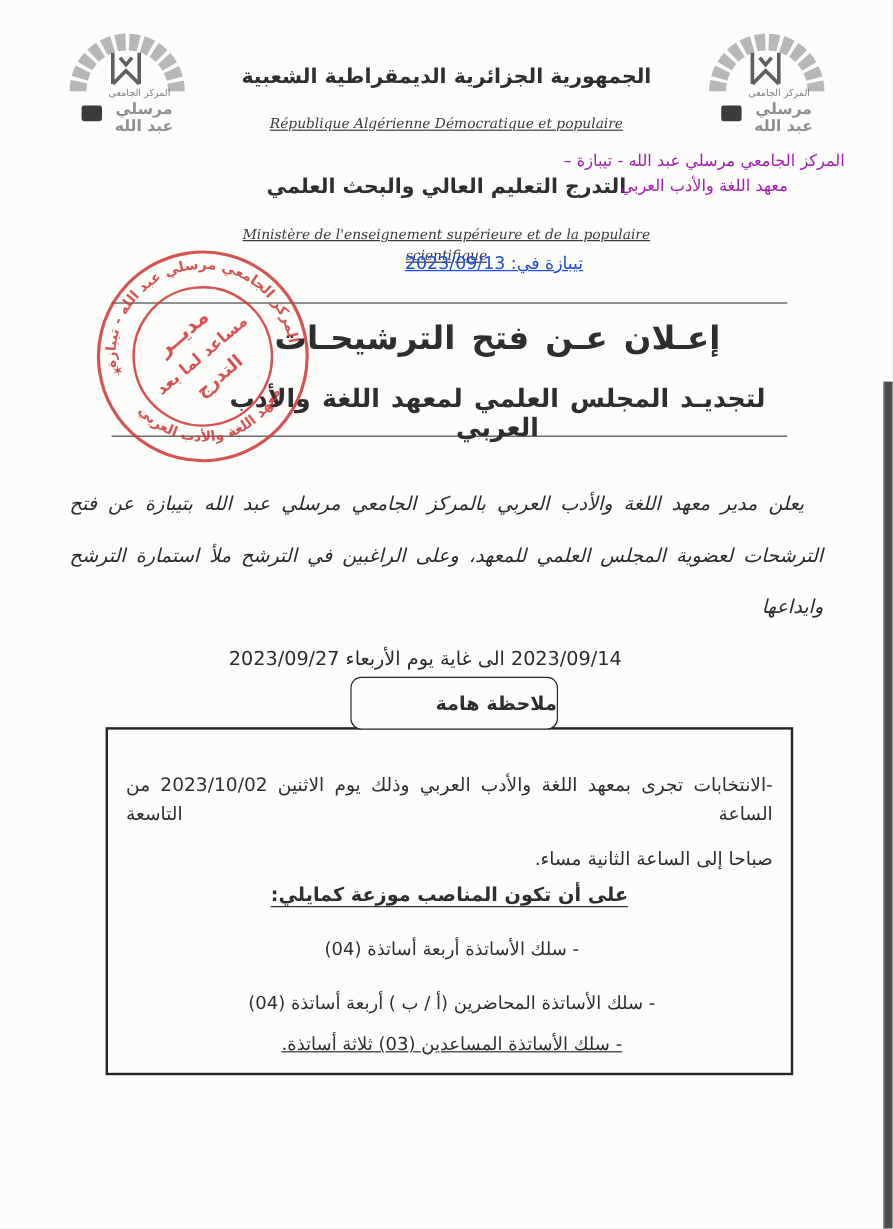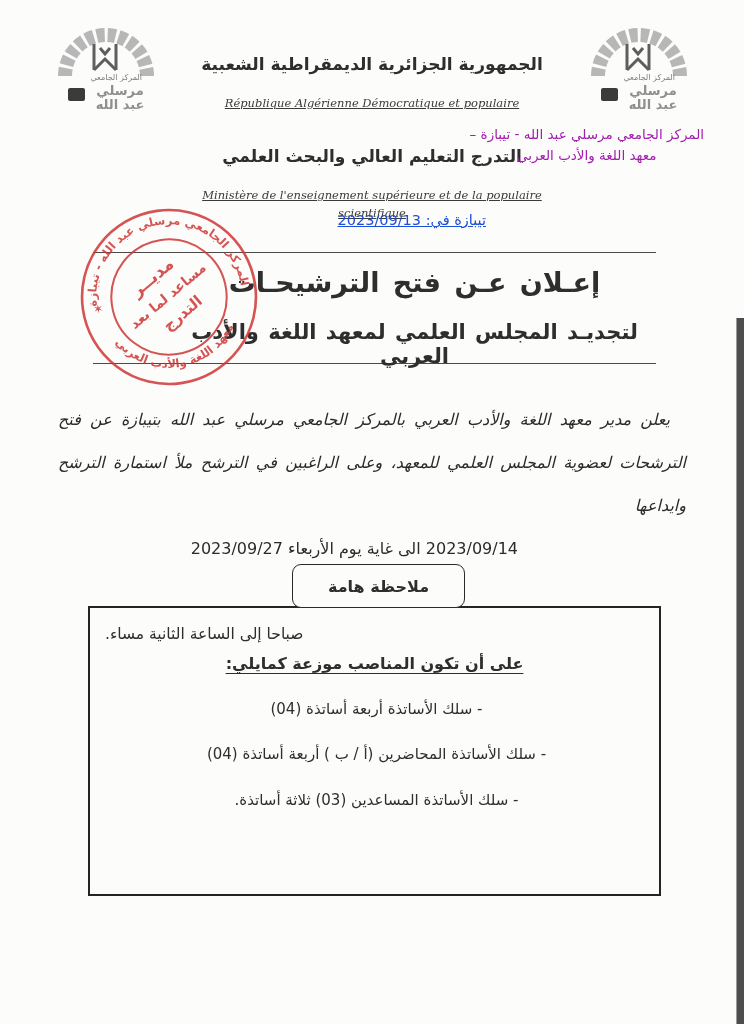--- a/index.html
+++ b/index.html
@@ -42,32 +42,32 @@
   
   .body-par{position:absolute;left:58px;right:58px;top:398px;direction:rtl;
             font-size:16px;line-height:43px;color:#2b2b2b;}
   .jline{text-align:justify;text-align-last:justify;font-style:italic;}
   .jline.first{text-indent:16px;}
   .lastline{text-align:right;padding-right:168px;}
 
   
   .note-label{position:absolute;left:292px;top:564px;width:171px;height:42px;
               border:1.6px solid #2a2a2a;border-radius:9px;background:#fcfcfa;z-index:3;
-              display:flex;align-items:center;justify-content:center;
+              display:flex;align-items:center;
               font-size:16px;font-weight:bold;direction:rtl;}
 
   
   .big-box{position:absolute;left:88px;top:606px;width:573px;height:290px;
            border:2px solid #242424;direction:rtl;padding:0 15px;box-sizing:border-box;
            background:transparent;}
   .bb-p1{margin-top:34px;font-size:15.5px;text-align:justify;text-align-last:justify;line-height:24px;}
-  .bb-p2{margin-top:17px;font-size:15.5px;text-align:left;}
+  .bb-p2{margin-top:17px;font-size:15.5px;text-align:right;}
   .bb-sub{margin-top:11px;font-size:16px;font-weight:bold;text-align:center;text-decoration:underline;text-underline-offset:4px;}
   .bb-item{margin-top:27px;font-size:15px;text-align:center;padding-left:4px;}
-  .bb-item.i3{margin-top:28px;}
+  .bb-item.i3{margin-top:16px;text-decoration:underline;}
 </style>
 </head>
 <body>
 
 <div class="page">
 
   <div class="scan-edge"></div>
 
   <svg class="logo left" width="112" height="94" viewBox="0 0 112 94">
     <path d="M 15,58 A 41,41 0 1 1 97,58" fill="none" stroke="#aaaaaa" stroke-width="14" stroke-dasharray="8 3" opacity="0.85"></path>
@@ -145,20 +145,21 @@
     <div class="jline first">يعلن مدير معهد اللغة والأدب العربي بالمركز الجامعي مرسلي عبد الله بتيبازة عن فتح</div>
     <div class="jline">الترشحات لعضوية المجلس العلمي للمعهد، وعلى الراغبين في الترشح ملأ استمارة الترشح وايداعها</div>
     <div class="lastline">2023/09/14 الى غاية يوم الأربعاء 2023/09/27</div>
   </div>
 
   <div class="note-label">
     <span>ملاحظة هامة</span>
   </div>
 
   <div class="big-box">
+    <div class="bb-p1">-الانتخابات تجرى بمعهد اللغة والأدب العربي وذلك يوم الاثنين 2023/10/02 من الساعة التاسعة</div>
     <div class="bb-p2">صباحا إلى الساعة الثانية مساء.</div>
     <div class="bb-sub">على أن تكون المناصب موزعة كمايلي:</div>
     <div class="bb-item">- سلك الأساتذة أربعة أساتذة (04)</div>
     <div class="bb-item">- سلك الأساتذة المحاضرين (أ / ب ) أربعة أساتذة (04)</div>
     <div class="bb-item i3">- سلك الأساتذة المساعدين (03) ثلاثة أساتذة.</div>
   </div>
 
 </div>
 
 </body></html>

